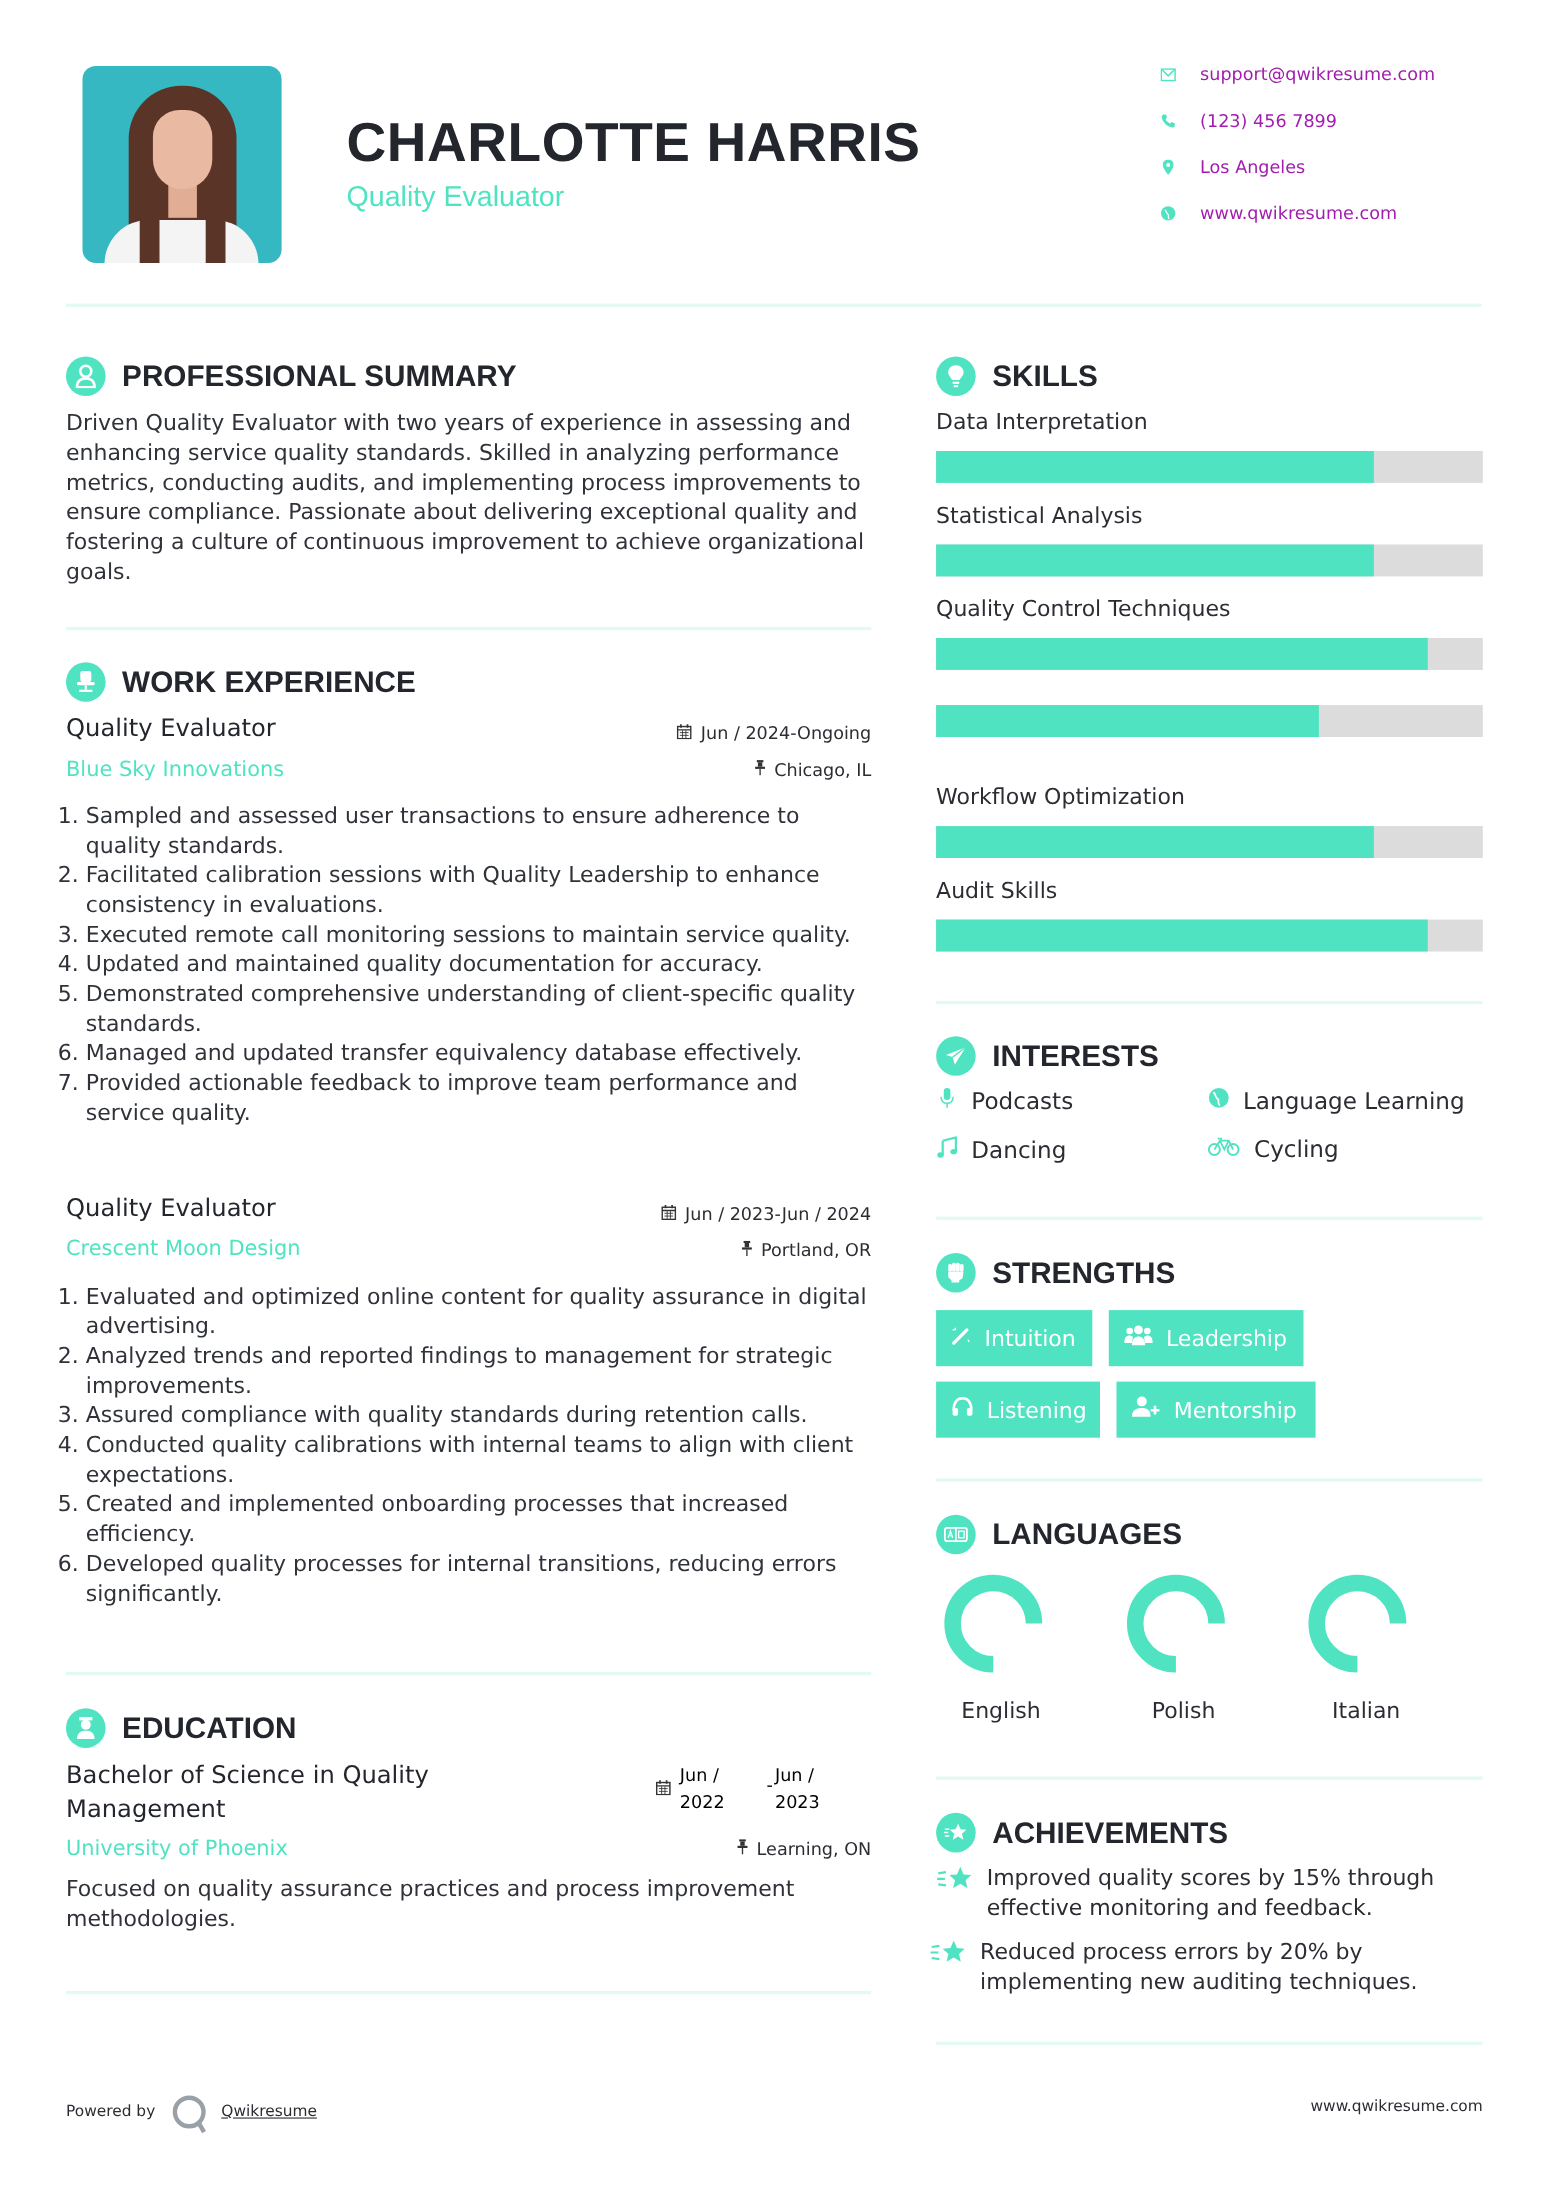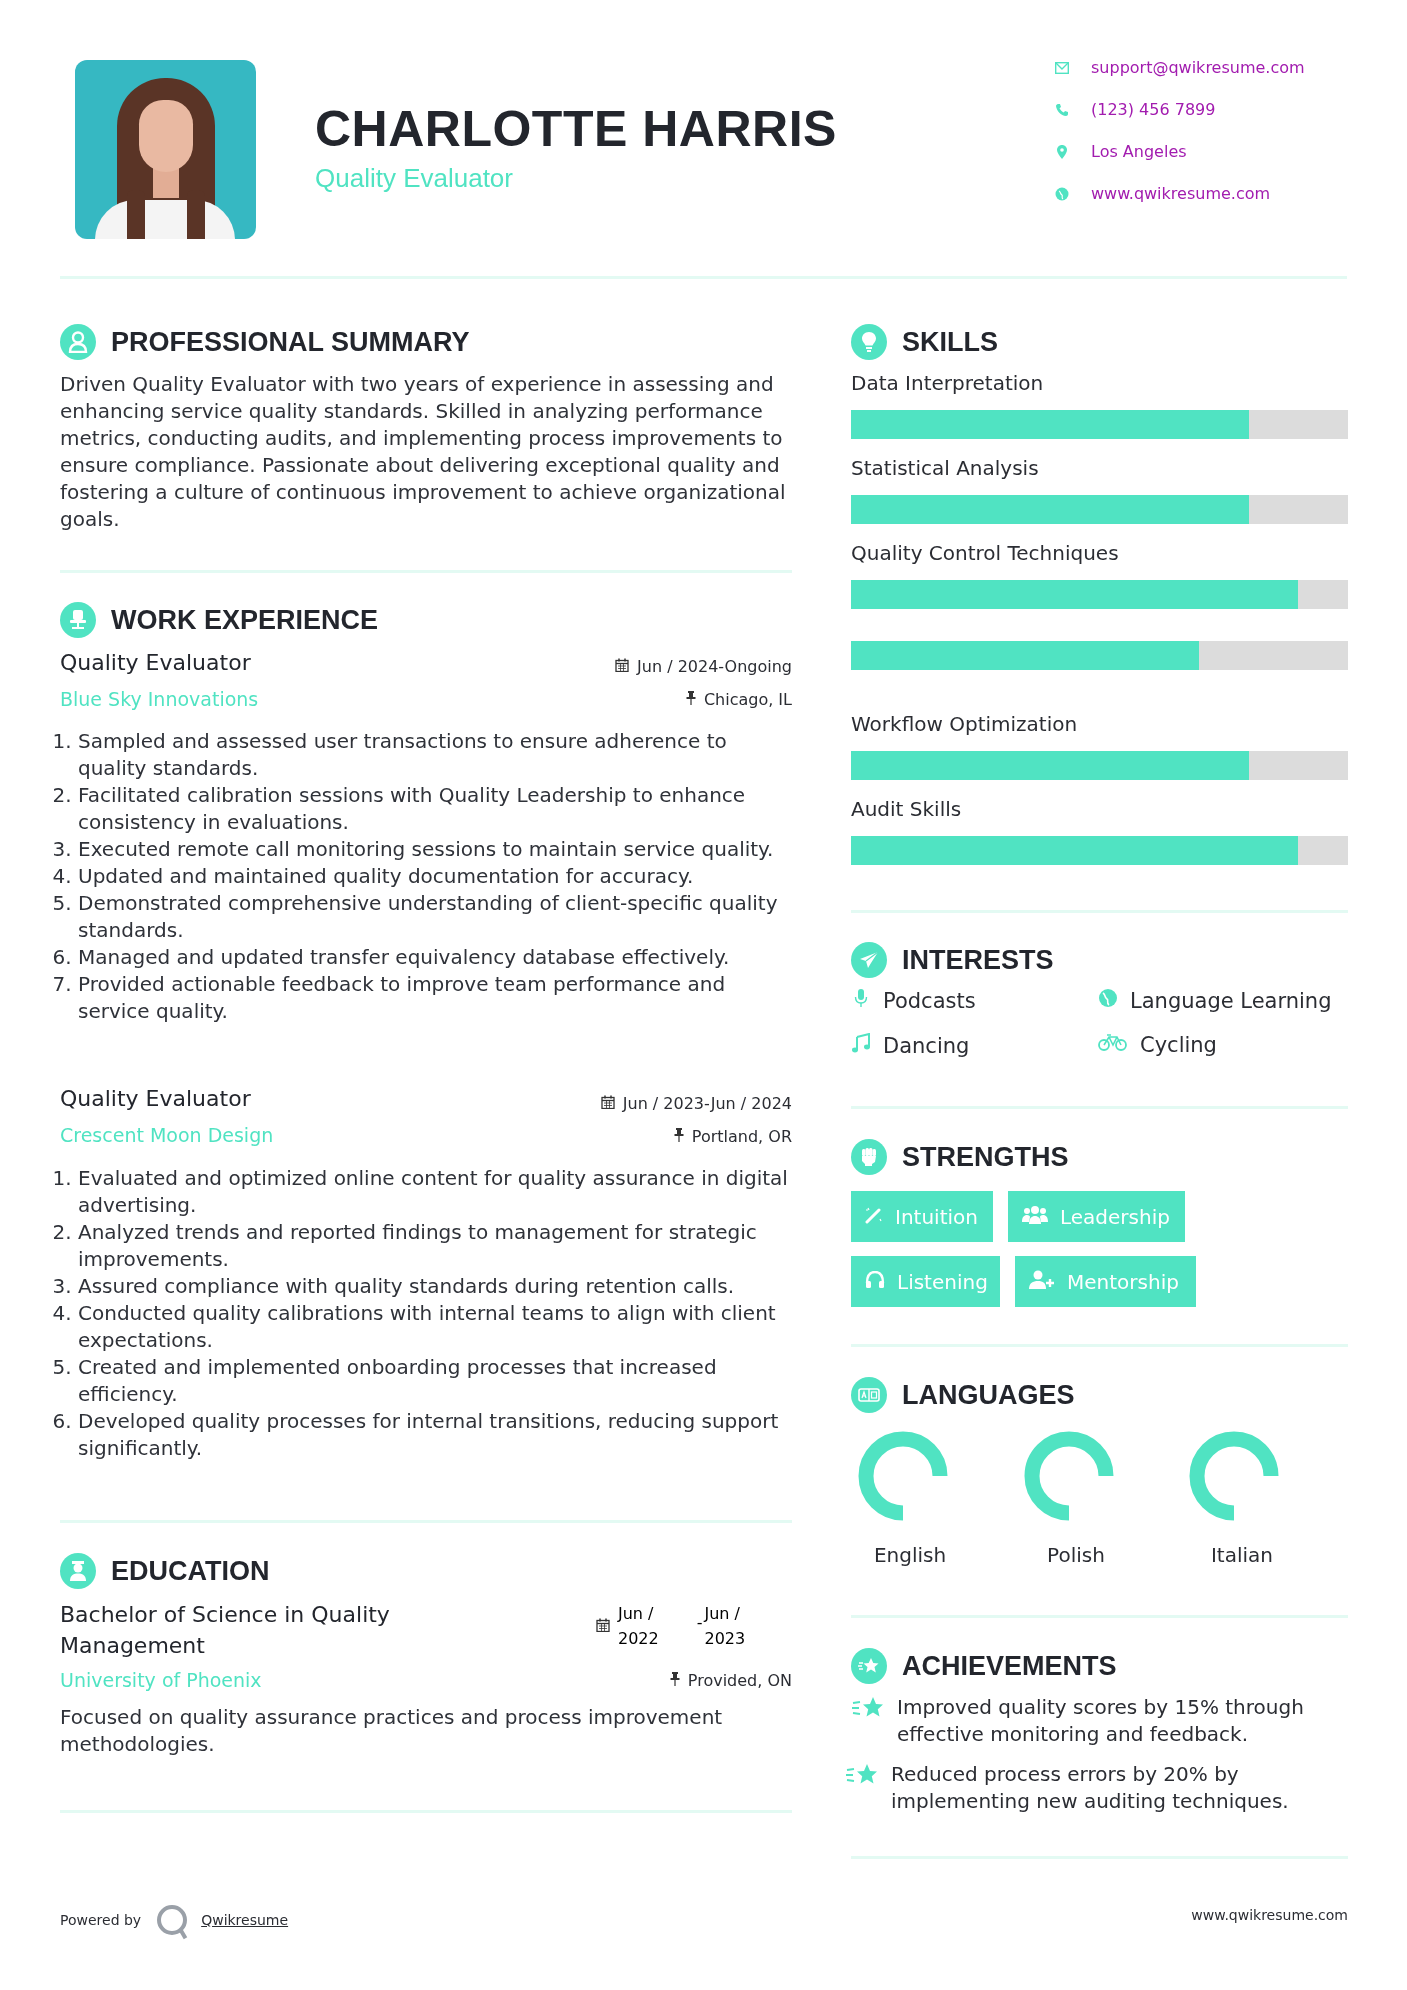--- a/index.html
+++ b/index.html
@@ -199,21 +199,21 @@
       </svg>
   </span>
   <span>Portland, OR</span>
 </div>
 <ol class="abs bullets" style="left:60px; top:1165px; width:740px;">
   <li>Evaluated and optimized online content for quality assurance in digital advertising.</li>
   <li>Analyzed trends and reported findings to management for strategic improvements.</li>
   <li>Assured compliance with quality standards during retention calls.</li>
   <li>Conducted quality calibrations with internal teams to align with client expectations.</li>
   <li>Created and implemented onboarding processes that increased efficiency.</li>
-  <li>Developed quality processes for internal transitions, reducing support significantly.</li>
+  <li>Developed quality processes for internal transitions, reducing errors significantly.</li>
 </ol>
 <div class="abs divider" style="left:60px; top:1520px; width:732px;"></div>
 
 <div class="abs sec-head" style="left:60px; top:1553px;">
   <span class="sec-icon">
     <svg width="20" height="22" viewBox="0 0 20 22">
         <rect x="4" y="1" width="12" height="3" fill="#fff"></rect>
         <circle cx="10" cy="8" r="4.5" fill="#fff"></circle>
         <path d="M2 21 C2 15 6 13.5 10 13.5 C14 13.5 18 15 18 21Z" fill="#fff"></path>
       </svg>
@@ -244,21 +244,21 @@
 <div class="abs company" style="left:60px; top:1669px;">University of Phoenix</div>
 <div class="abs meta" style="left:480px; top:1671px; width:312px;">
   <span class="mi">
     <svg width="10" height="14" viewBox="0 0 10 14">
         <rect x="2" y="0" width="6" height="2" fill="#333"></rect>
         <rect x="3" y="2" width="4" height="4" fill="#333"></rect>
         <rect x="0.5" y="6" width="9" height="2" fill="#333"></rect>
         <rect x="4.4" y="8" width="1.2" height="6" fill="#333"></rect>
       </svg>
   </span>
-  <span>Provided, ON</span>
+  <span>Learning, ON</span>
 </div>
 <div class="abs body-text" style="left:60px; top:1704px; width:740px;">Focused on quality assurance practices and process improvement methodologies.</div>
 <div class="abs divider" style="left:60px; top:1810px; width:732px;"></div>
 
 <div class="abs sec-head" style="left:851px; top:324px;">
   <span class="sec-icon">
     <svg width="16" height="22" viewBox="0 0 16 22">
         <path d="M8 1 C3.5 1 1 4.3 1 7.5 C1 10.5 3.5 12 4.5 14.5 L11.5 14.5 C12.5 12 15 10.5 15 7.5 C15 4.3 12.5 1 8 1Z" fill="#fff"></path>
         <rect x="5" y="16" width="6" height="2" fill="#fff"></rect>
         <rect x="6" y="19" width="4" height="2" fill="#fff"></rect>

